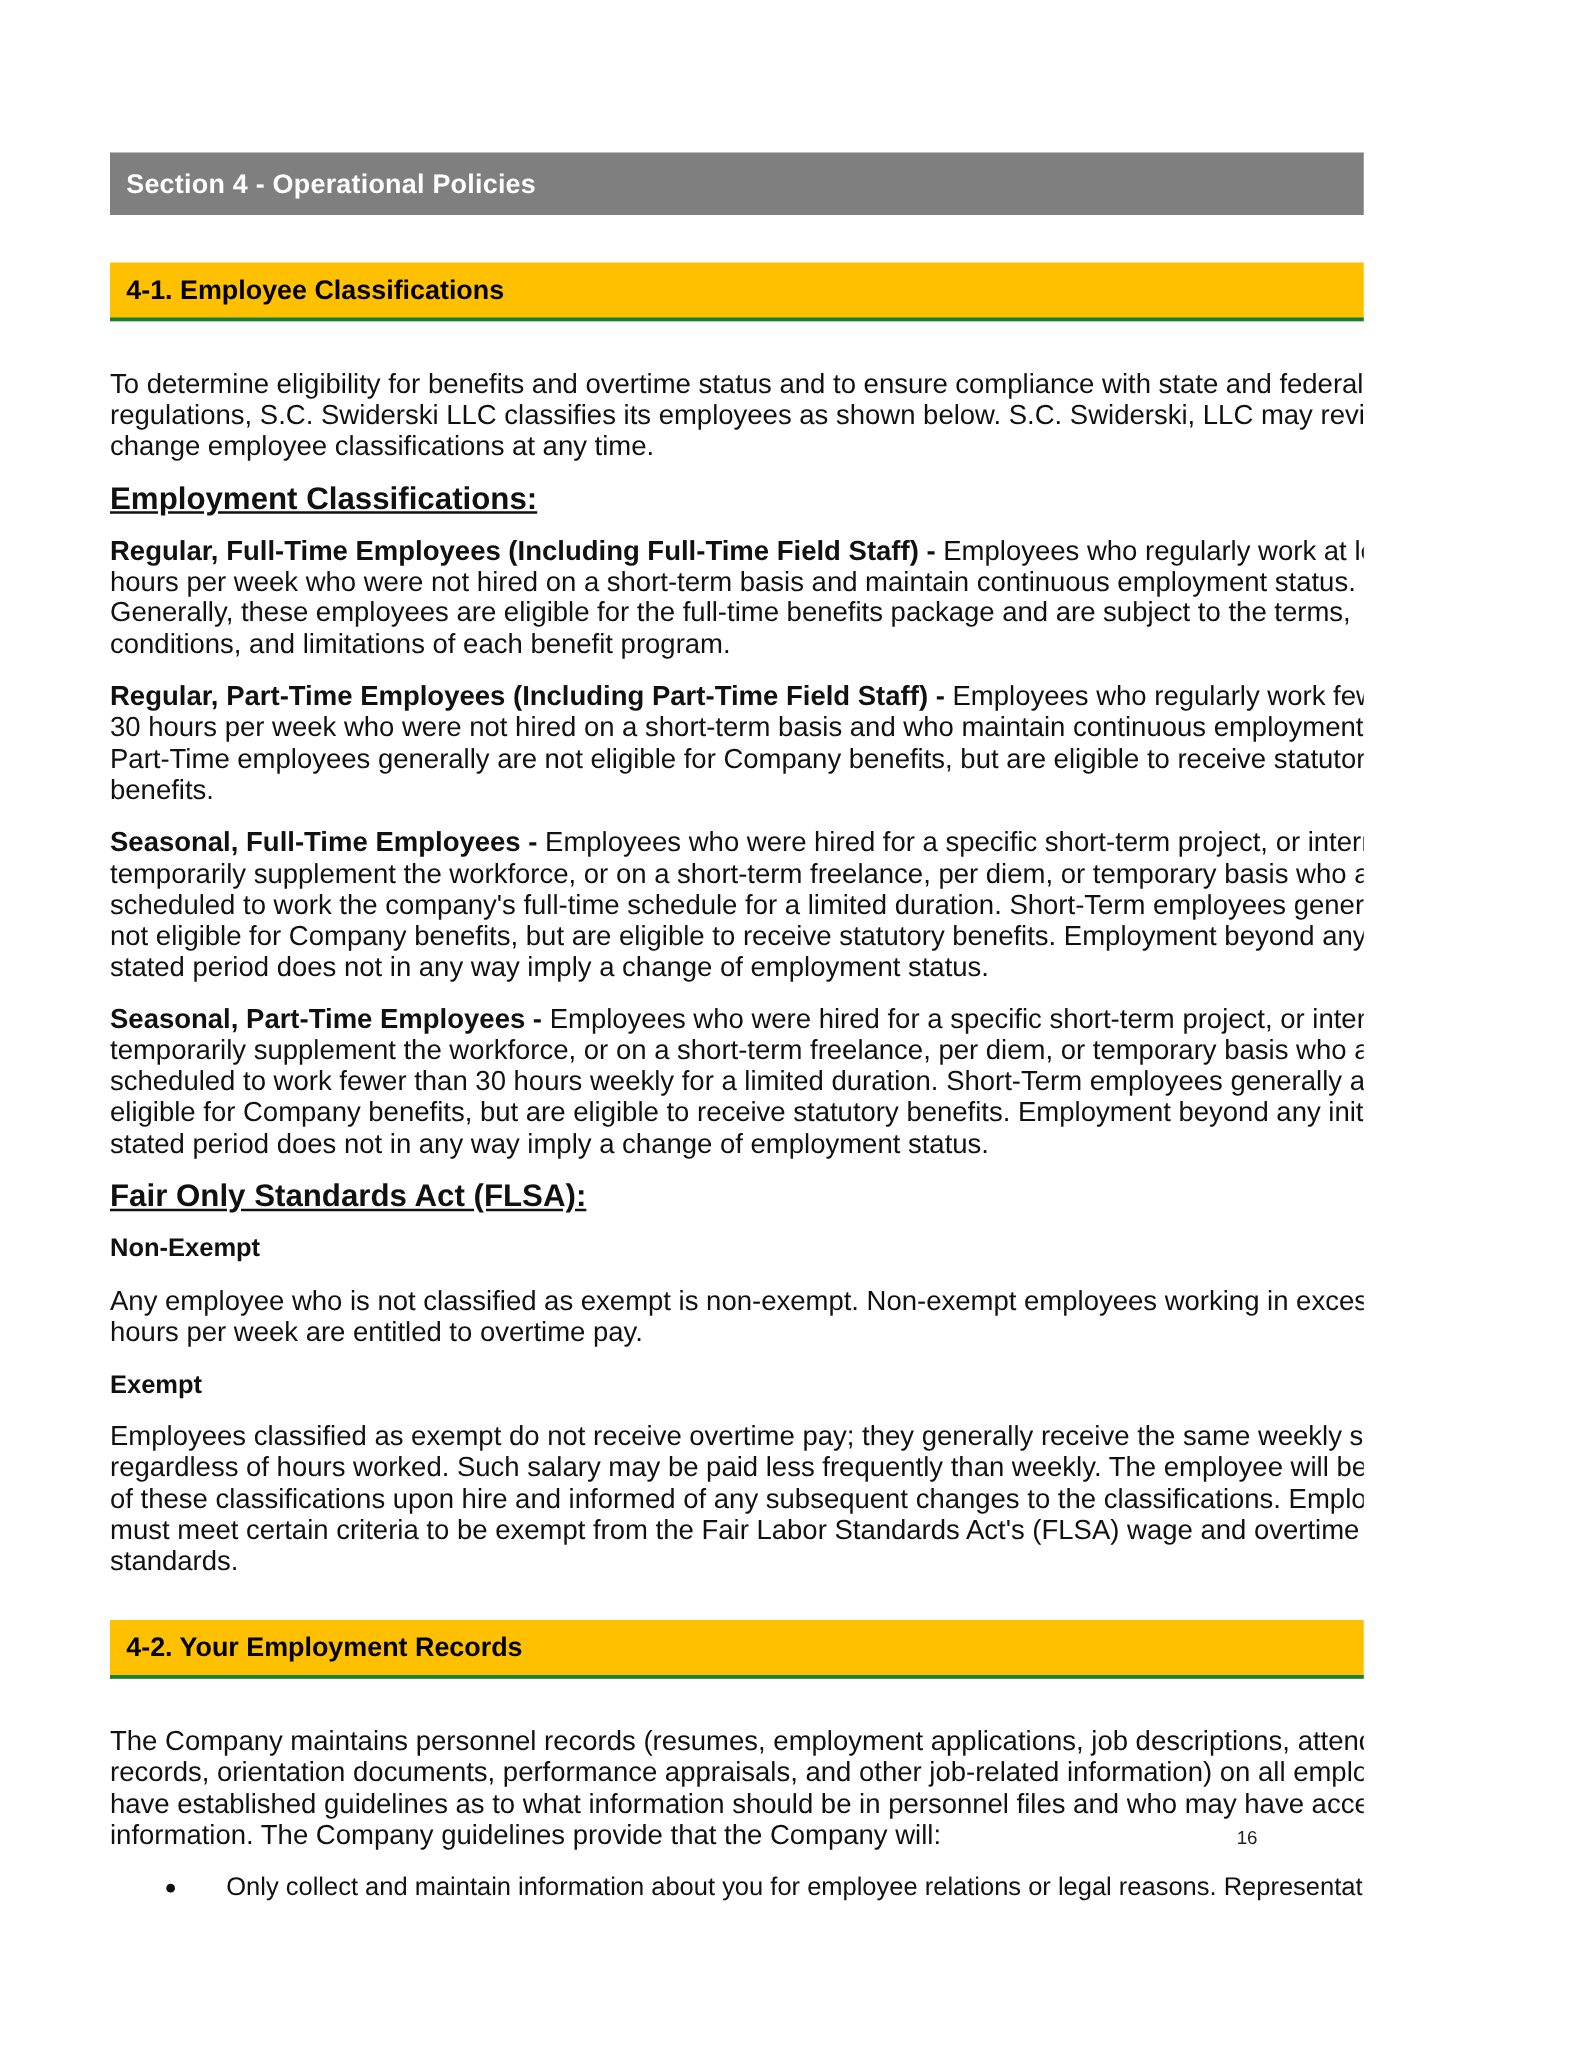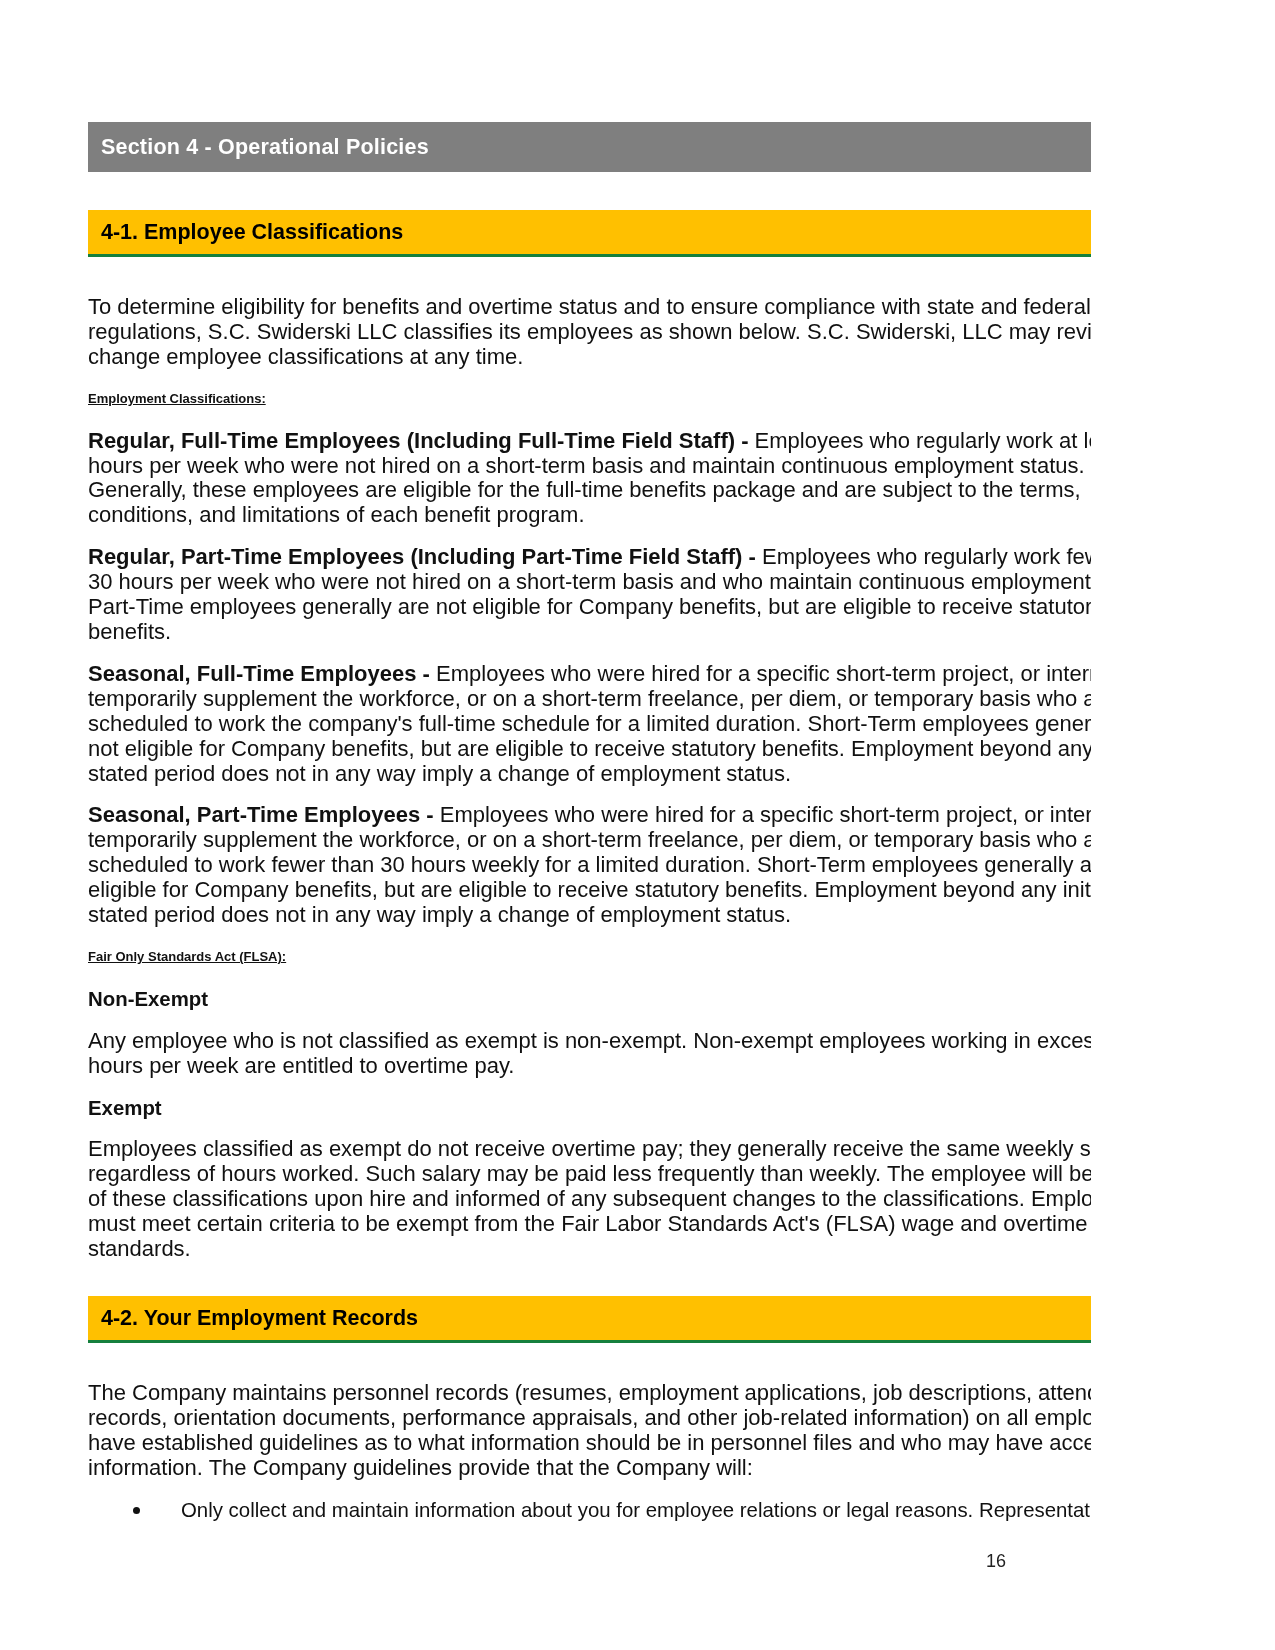--- a/index.html
+++ b/index.html
@@ -49,21 +49,21 @@
   .gap-after-gray { margin-top: 38px; }
   .para {
     margin: 17px 0 0 0;
     font-size: 22px;
     line-height: 24.9px;
   }
   .first-after-bar { margin-top: 38px; }
   .before-bar { margin-top: 34px; text-align: center; }
   .hu {
     margin: 17px 0 0 0;
-    font-size: 13px;
+    font-size: 25px;
     line-height: 24.9px;
     font-weight: bold;
     text-decoration: underline;
   }
   .hb {
     margin: 17px 0 0 0;
     font-size: 20.4px;
     line-height: 24.9px;
     font-weight: bold;
   }
@@ -79,23 +79,23 @@
   .bullet-dot {
     flex: none;
     width: 7px;
     height: 7px;
     border-radius: 50%;
     background: #111111;
     margin: 9px 14px 0 0;
   }
   .page-number {
     position: absolute;
-    top: 1550px;
+    top: 1460px;
     right: 85px;
-    font-size: 18px;
+    font-size: 15px;
     line-height: 22px;
     color: #222222;
   }
   b { font-weight: bold; }
 </style>
 </head>
 <body>
 
 <div class="page">
   <div class="content">

